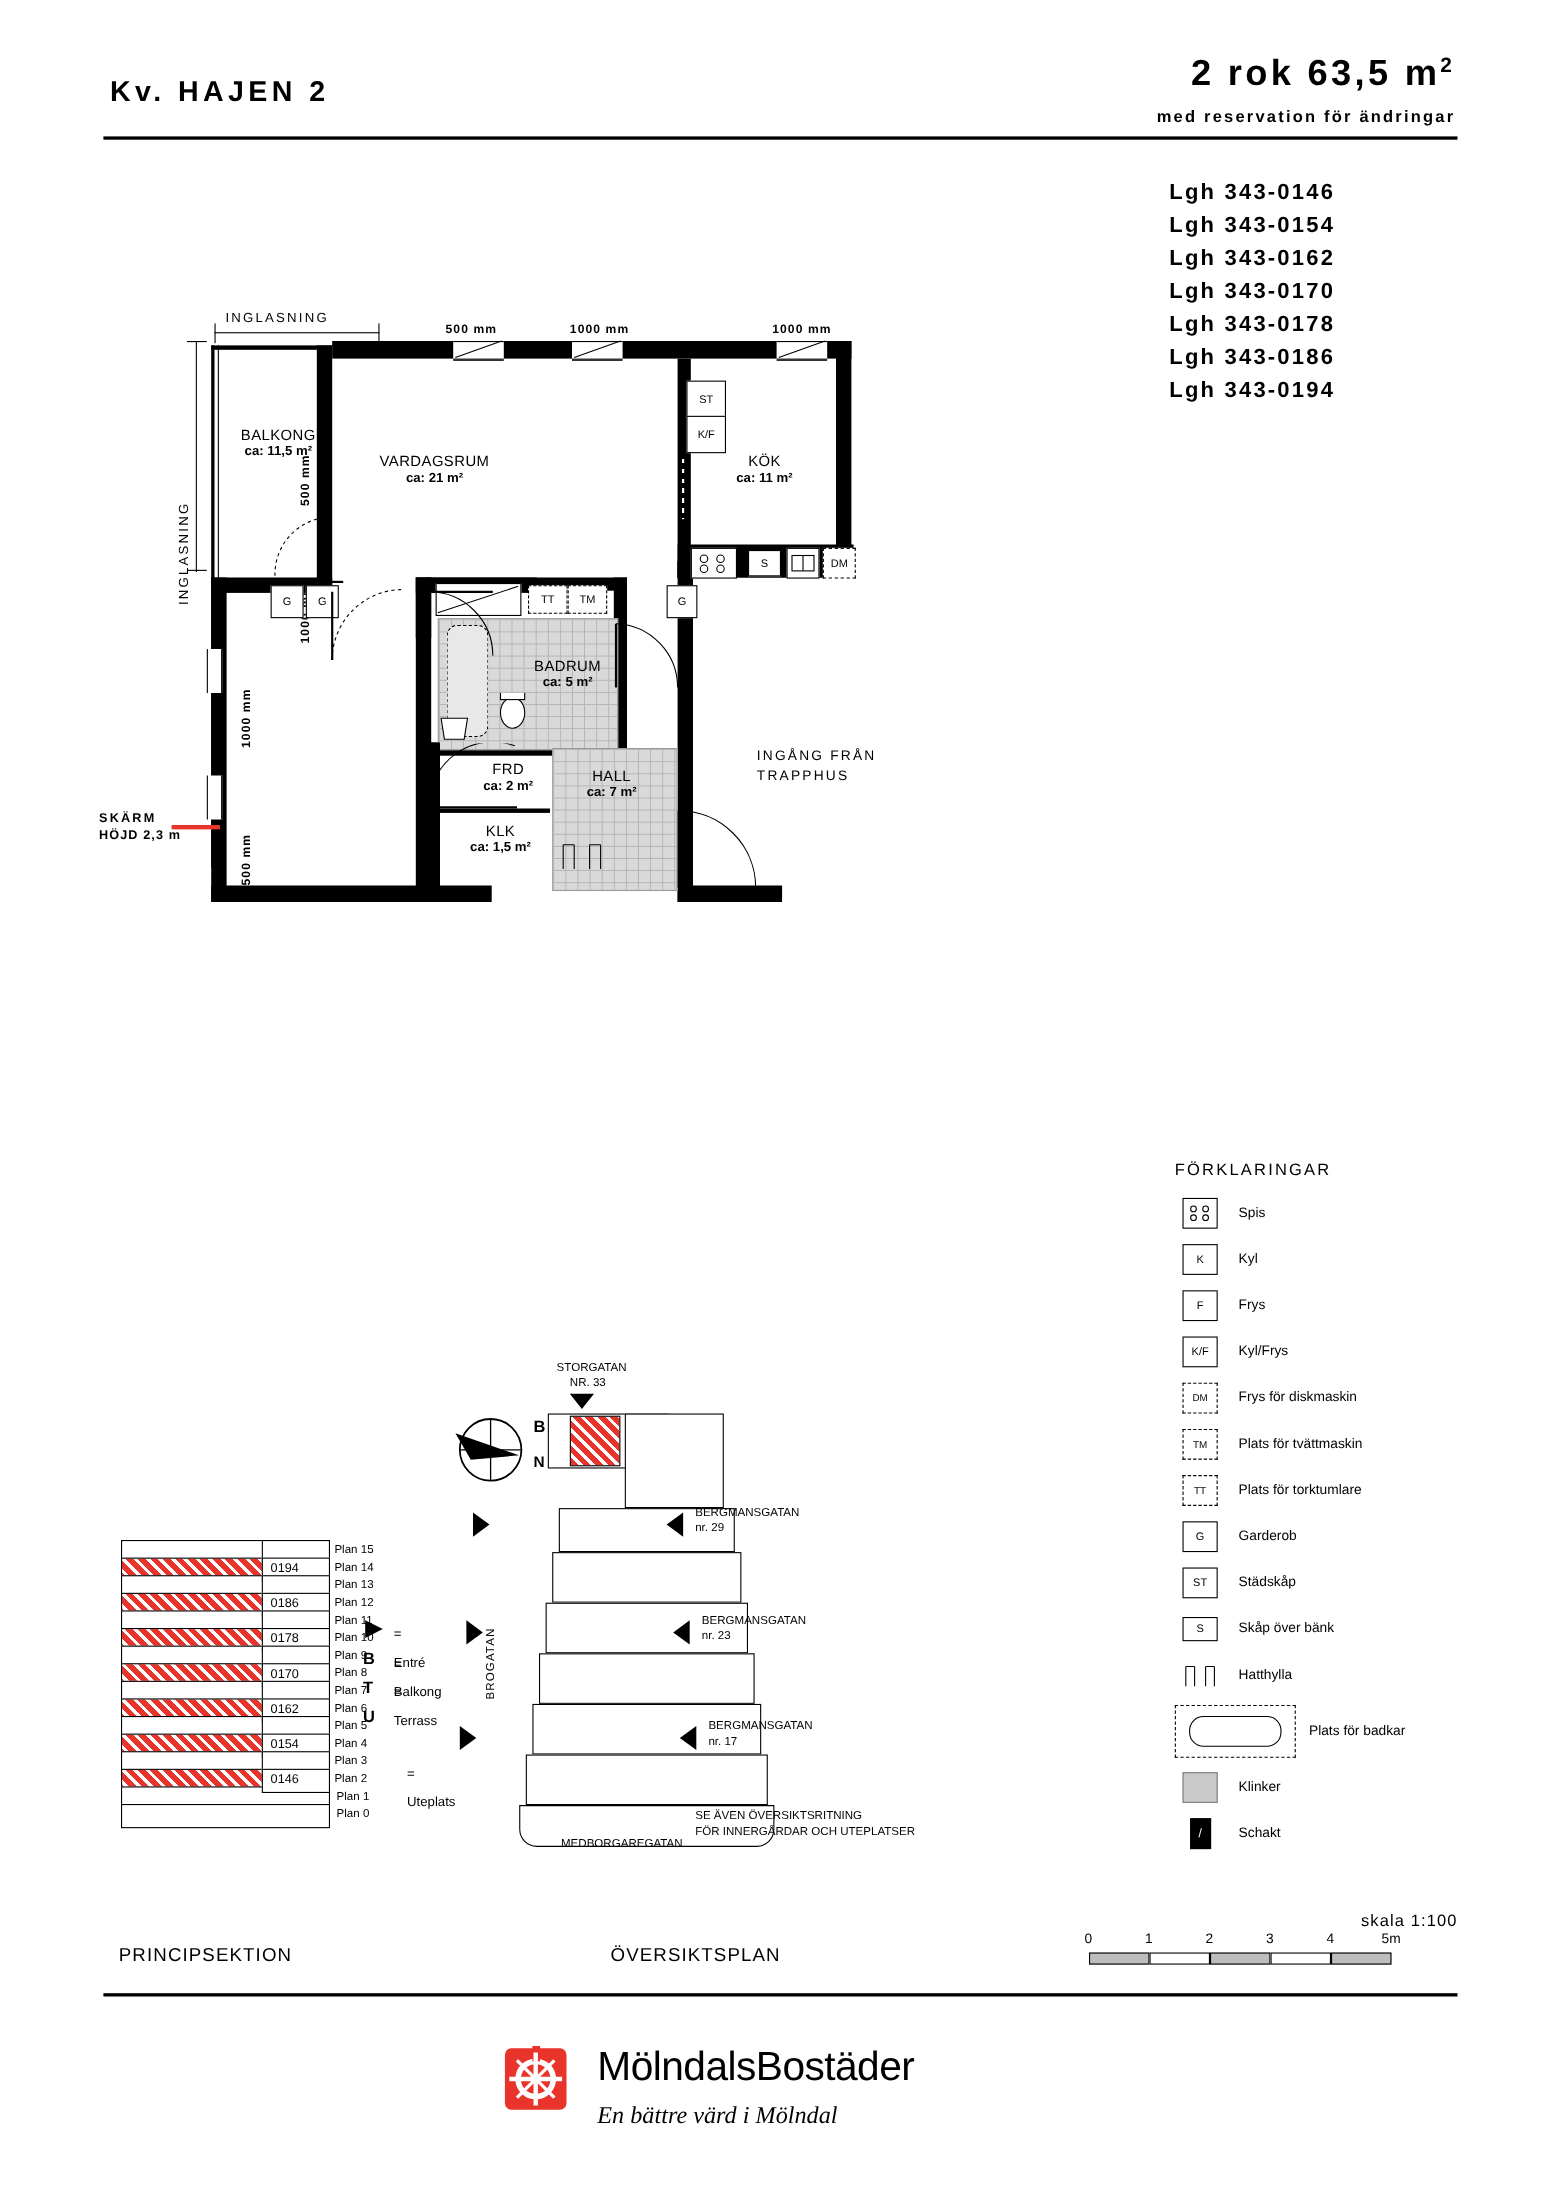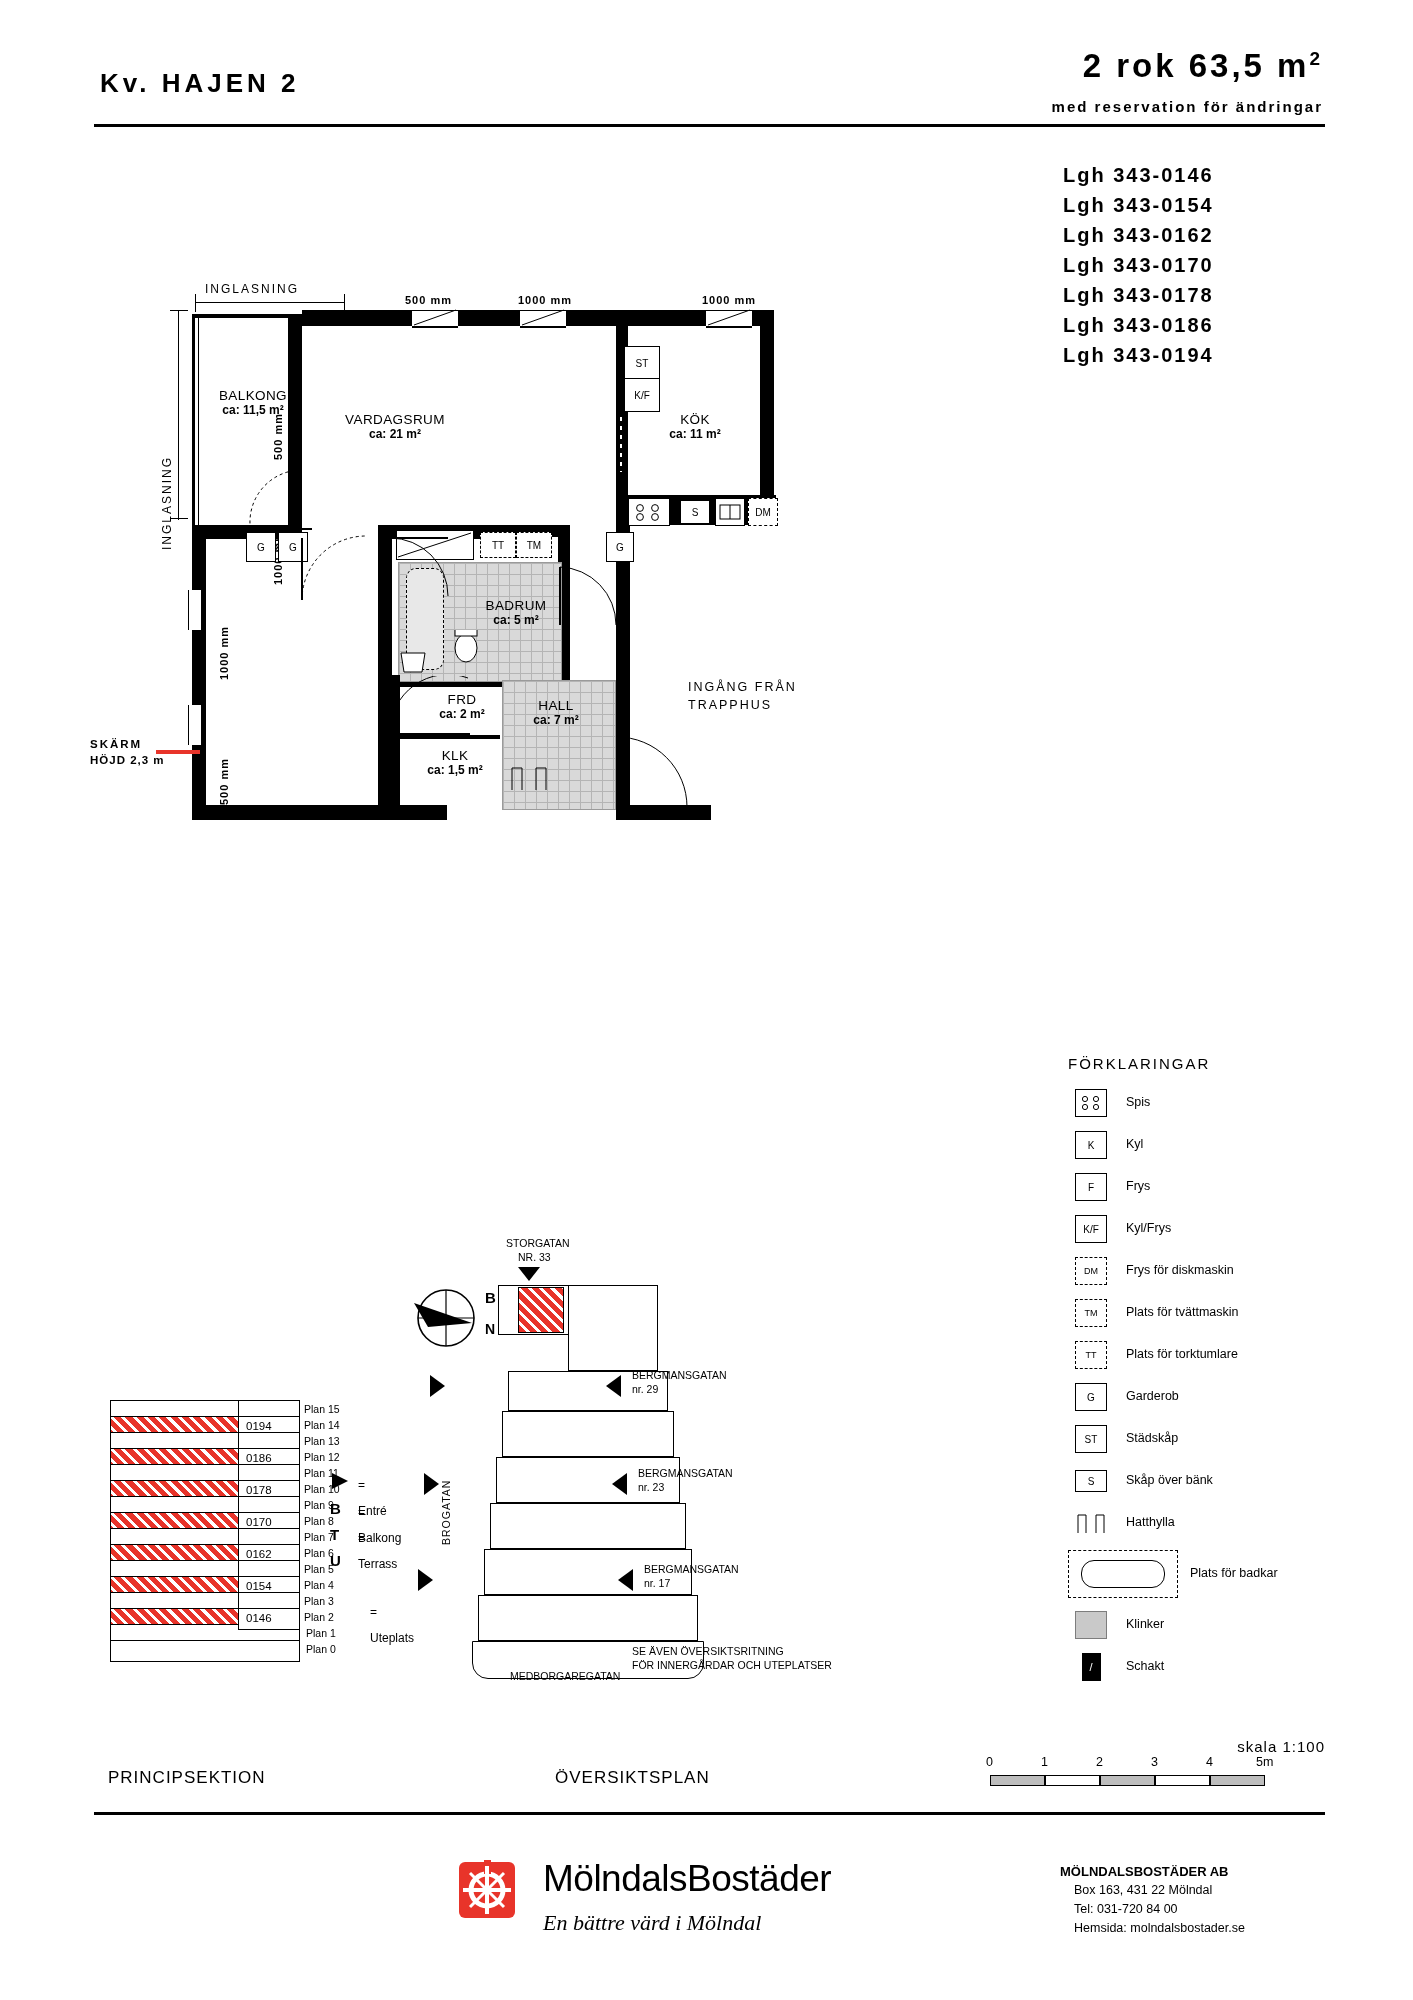--- a/index.html
+++ b/index.html
@@ -586,20 +586,14 @@
       <rect x="29" y="2" width="7" height="14" fill="#e8342a"></rect>
       <line x1="32" y1="8" x2="32" y2="56" stroke="#fff" stroke-width="4"></line>
       <line x1="8" y1="32" x2="56" y2="32" stroke="#fff" stroke-width="4"></line>
       <line x1="15" y1="15" x2="49" y2="49" stroke="#fff" stroke-width="3"></line>
       <line x1="49" y1="15" x2="15" y2="49" stroke="#fff" stroke-width="3"></line>
     </svg>
     <div class="logo-text">MölndalsBostäder</div>
     <div class="logo-sub">En bättre värd i Mölndal</div>
   </div>
 
-  <div class="addr">
-    <div class="a1">MÖLNDALSBOSTÄDER AB</div>
-    <div style="padding-left:14px;">Box 163,   431 22 Mölndal</div>
-    <div style="padding-left:14px;">Tel: 031-720 84 00</div>
-    <div style="padding-left:14px;">Hemsida: molndalsbostader.se</div>
-  </div>
 
 </div>
 
 </body></html>

